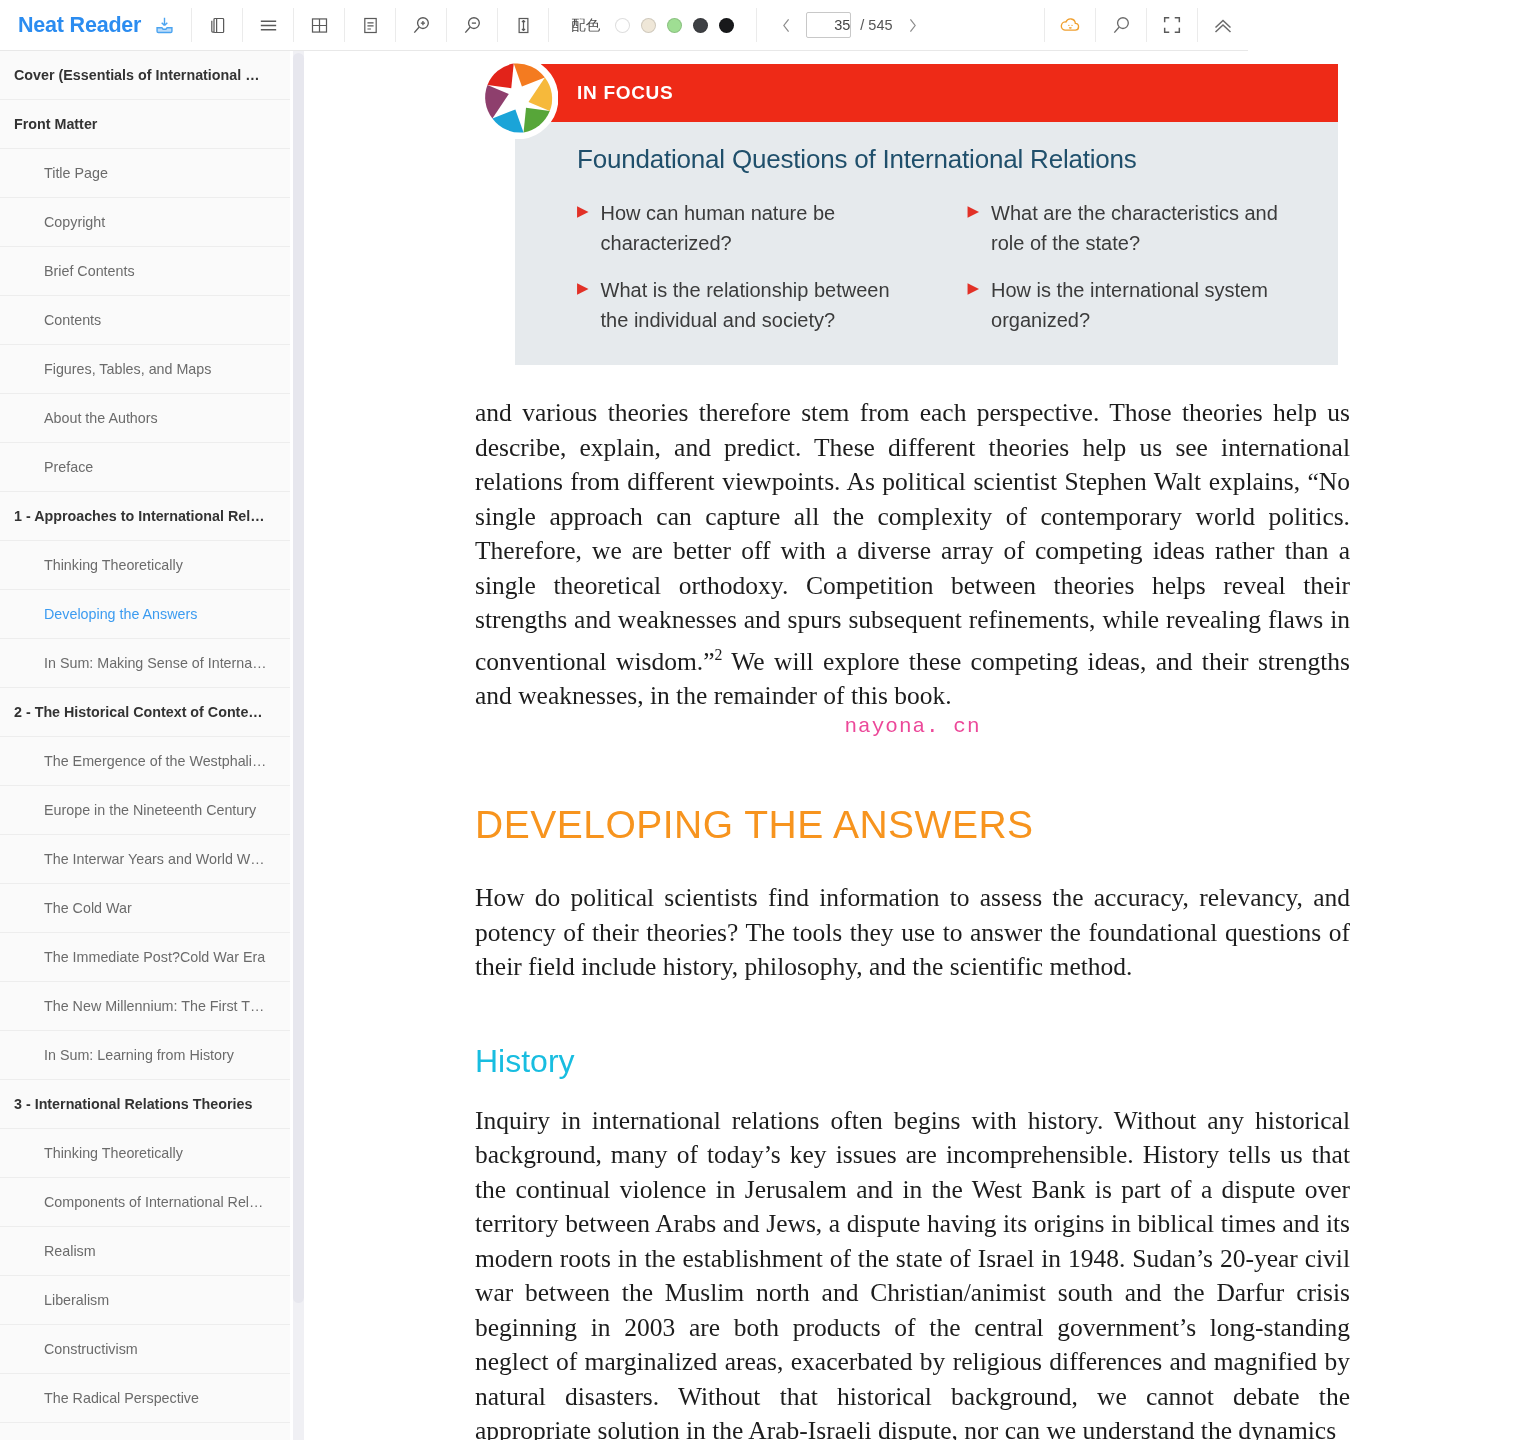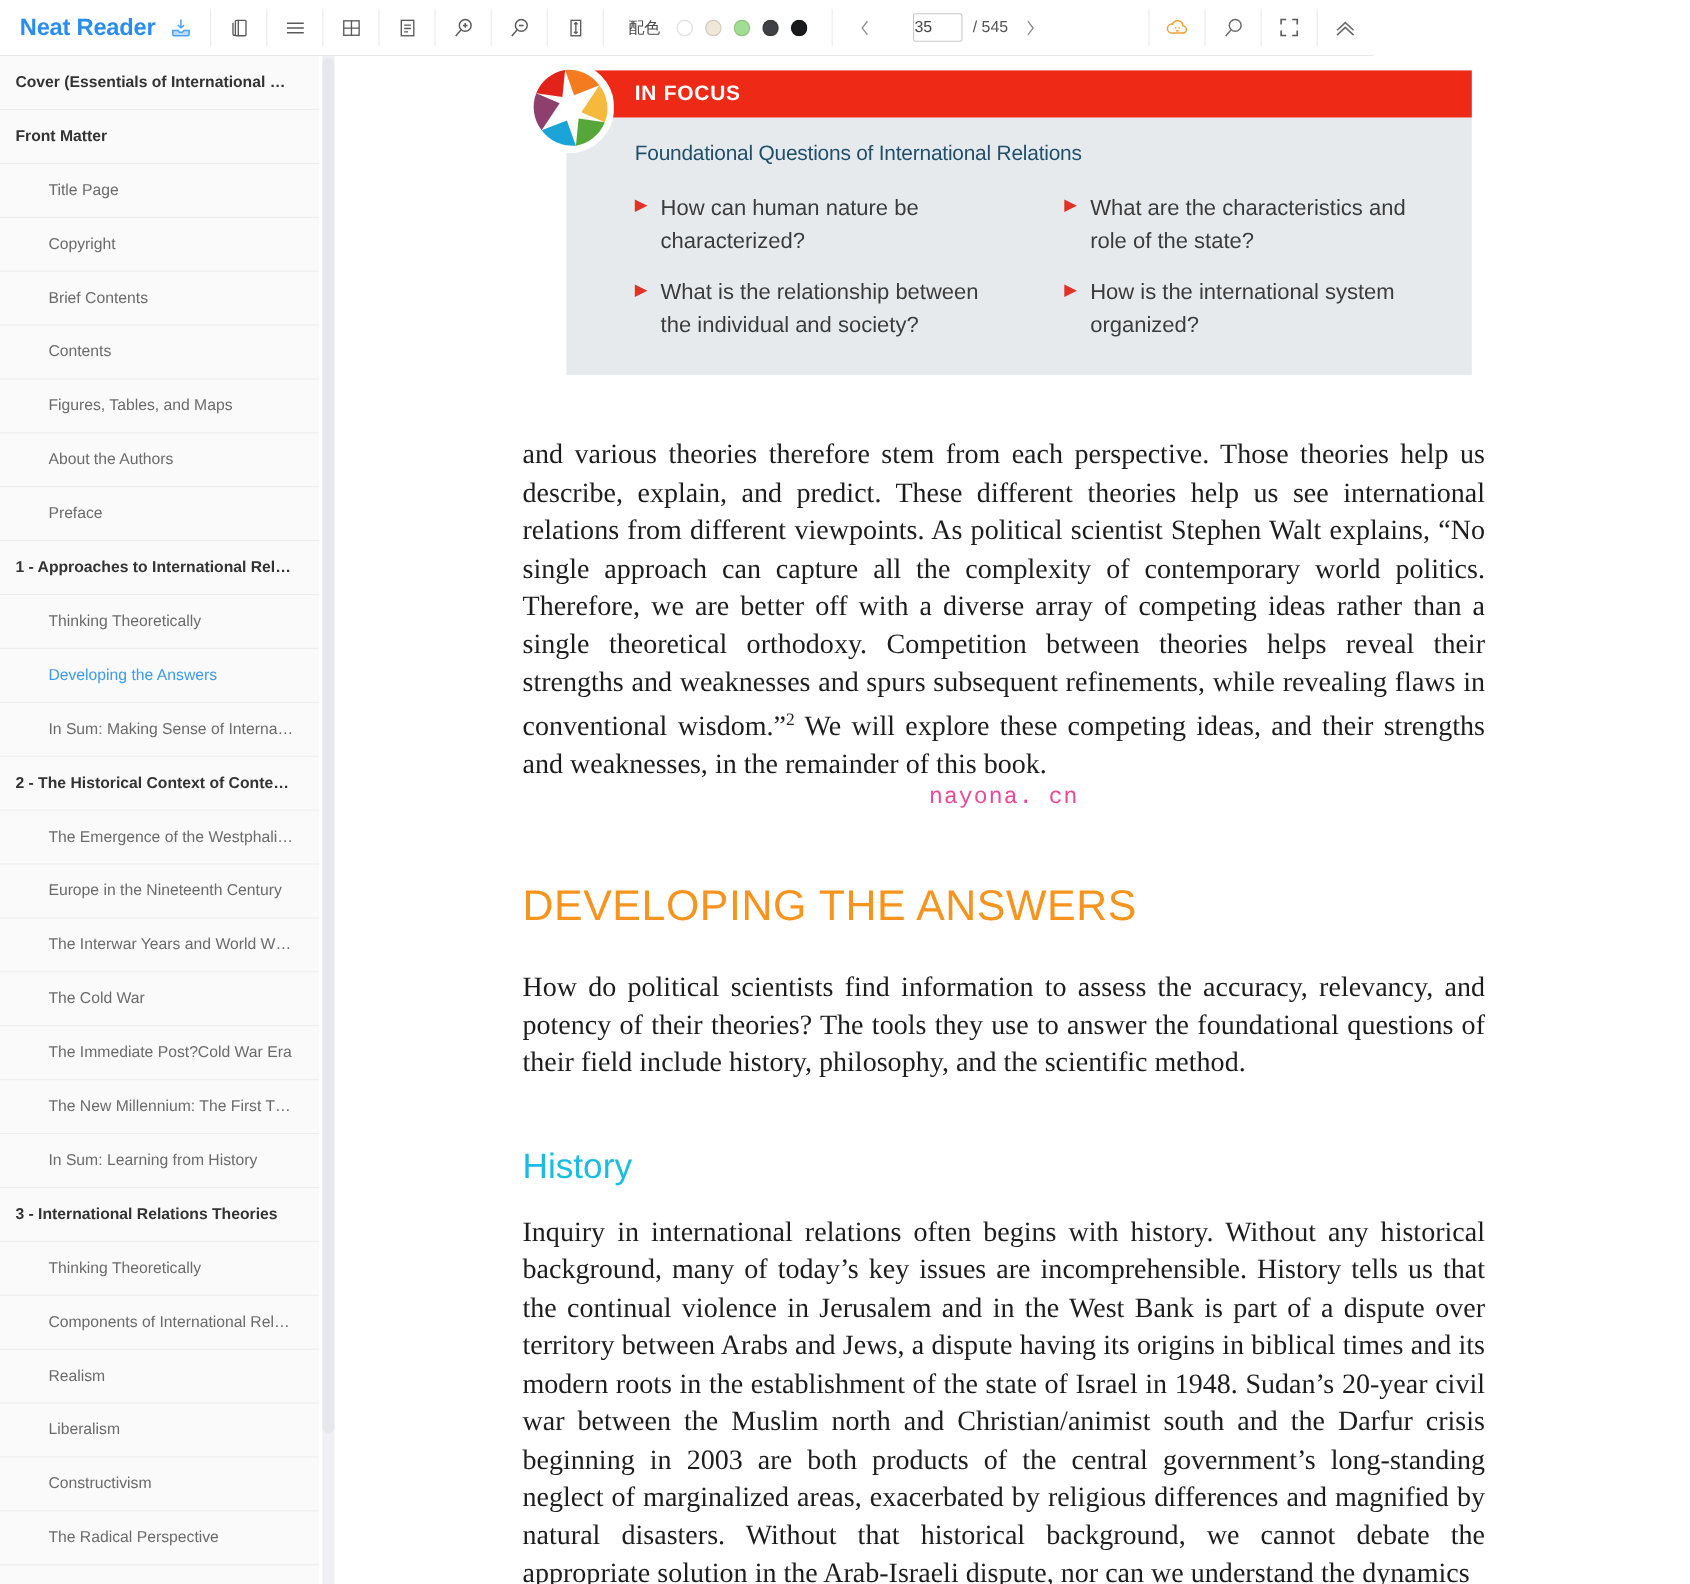--- a/index.html
+++ b/index.html
@@ -49,23 +49,23 @@
     display: flex; align-items: center; gap: 9px;
     padding: 0 18px; height: 51px;
   }
   .pager-arrow {
     width: 22px; height: 30px; display: flex; align-items: center;
     justify-content: center; cursor: pointer; color: #8c8c8c;
   }
   .page-input {
     width: 45px; height: 26px;
     border: 1px solid #c8c8c8; border-radius: 2px;
-    text-align: left; font-size: 14.5px; color: #444;
+    text-align: right; font-size: 14.5px; color: #444;
     font-family: "Liberation Sans", sans-serif;
-    background: #fff; outline: none; margin-left: 24px;
+    background: #fff; outline: none;
   }
   .page-total { font-size: 14.5px; color: #555; white-space: nowrap; }
 
   .tb-right { margin-left: auto; display: flex; align-items: center; height: 51px; }
 
   
   .sidebar {
     position: absolute; top: 51px; left: 0;
     width: 290px; height: 1389px;
     background: #fafafa;
@@ -115,36 +115,36 @@
     background: #ffffff;
     overflow: hidden;
   }
 
   
   .infocus {
     position: absolute; left: 164px; top: 13px;
     width: 862px;
   }
   .infocus-header {
-    height: 43px; background: #ee2a17;
+    height: 58px; background: #ee2a17;
     margin-left: 39px;
     display: flex; align-items: center;
   }
   .infocus-title {
     color: #ffffff; font-size: 19px; font-weight: bold;
     letter-spacing: 0.7px; padding-left: 62px;
   }
   .infocus-body {
     margin-left: 39px;
     background: #e6eaed;
     padding: 22px 30px 30px 62px;
     min-height: 218px;
   }
   .infocus-heading {
-    color: #1f4f6b; font-size: 19px; font-weight: 400;
+    color: #1f4f6b; font-size: 26px; font-weight: 400;
     letter-spacing: -0.2px; margin-bottom: 23px;
   }
   .q-grid {
     display: grid; grid-template-columns: 1fr 1fr;
     column-gap: 50px; row-gap: 17px;
   }
   .q-item { display: flex; gap: 12px; align-items: flex-start; }
   .q-bullet {
     color: #e23127; font-size: 15px; line-height: 1.55;
     flex: 0 0 auto; margin-top: 1px;

